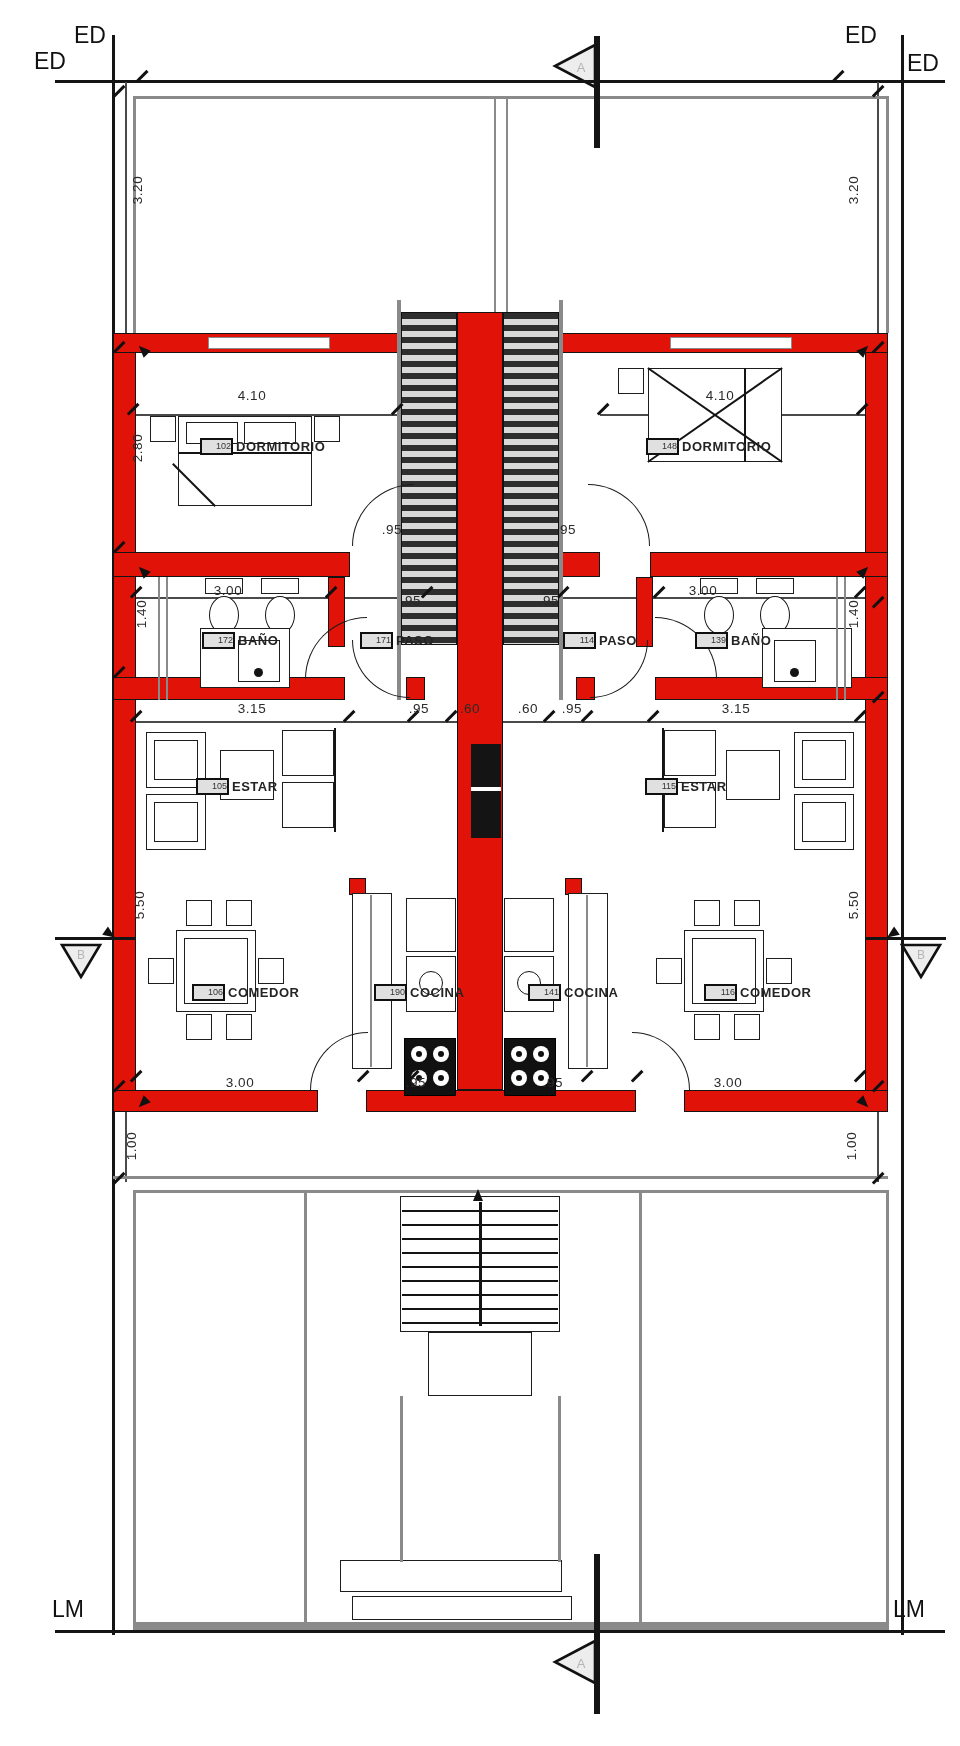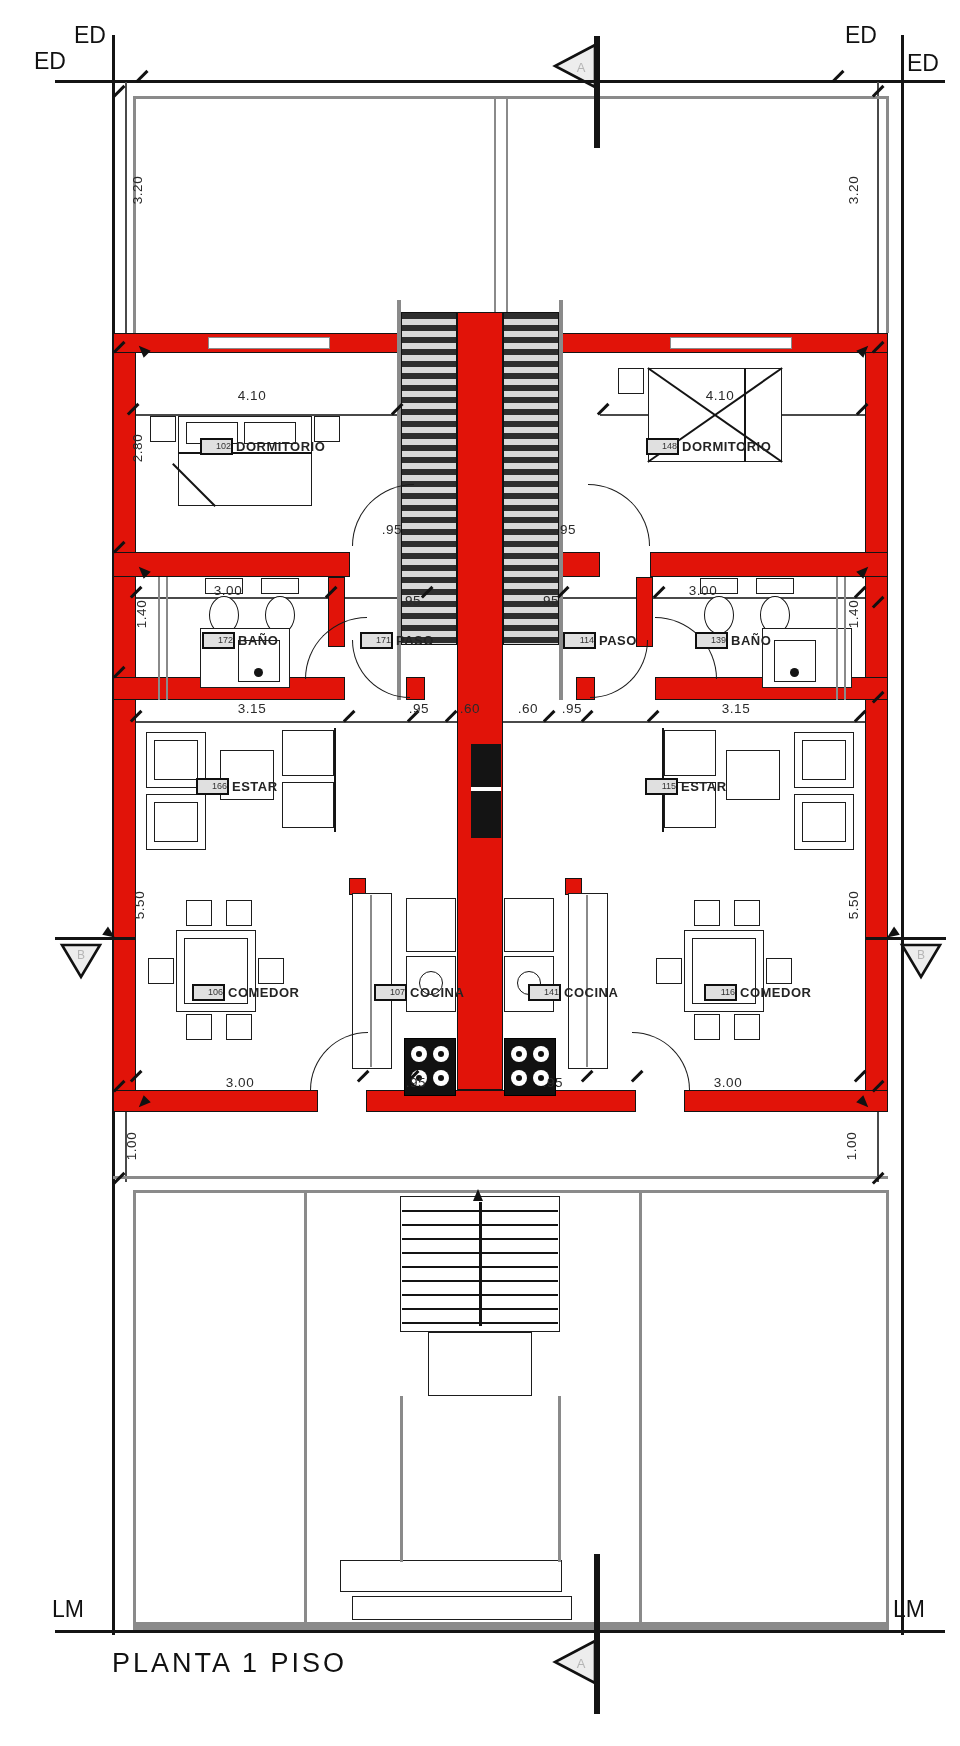--- a/index.html
+++ b/index.html
@@ -39,21 +39,20 @@
 <body>
 
 <div id="plan">
 
   <div class="edlm" style="left:74px;top:22px">ED</div>
   <div class="edlm" style="left:34px;top:48px">ED</div>
   <div class="edlm" style="left:845px;top:22px">ED</div>
   <div class="edlm" style="left:907px;top:50px">ED</div>
   <div class="edlm" style="left:52px;top:1596px">LM</div>
   <div class="edlm" style="left:893px;top:1596px">LM</div>
-  <div id="title" style="left:112px;top:1648px">PLANTA 1 PISO</div>
 
   <svg class="flag" style="left:550px;top:42px" width="48" height="48">
     <polygon points="45,3 45,45 5,24" fill="#ededed" stroke="#111" stroke-width="2.6"></polygon>
     <text x="31" y="30" font-size="13" fill="#b5b5b5" text-anchor="middle">A</text>
   </svg>
   <svg class="flag" style="left:550px;top:1638px" width="48" height="48">
     <polygon points="45,3 45,45 5,24" fill="#ededed" stroke="#111" stroke-width="2.6"></polygon>
     <text x="31" y="30" font-size="13" fill="#b5b5b5" text-anchor="middle">A</text>
   </svg>
   <svg class="flag" style="left:58px;top:942px" width="46" height="40">
@@ -296,25 +295,25 @@
     <div class="dim v" style="left: 139px; top: 905px;">5.50</div>
     <div class="dim v" style="left: 853px; top: 905px;">5.50</div>
     <div class="dim v" style="left: 131px; top: 1146px;">1.00</div>
     <div class="dim v" style="left: 851px; top: 1146px;">1.00</div>
     <div class="tag" style="left: 200px; top: 438px;">102</div>
     <div class="rlabel" style="left: 236px; top: 439px;">DORMITORIO</div>
     <div class="tag" style="left: 202px; top: 632px;">172</div>
     <div class="rlabel" style="left: 238px; top: 633px;">BAÑO</div>
     <div class="tag" style="left: 360px; top: 632px;">171</div>
     <div class="rlabel" style="left: 396px; top: 633px;">PASO</div>
-    <div class="tag" style="left: 196px; top: 778px;">166</div>
+    <div class="tag" style="left: 196px; top: 778px;">105</div>
     <div class="rlabel" style="left: 232px; top: 779px;">ESTAR</div>
     <div class="tag" style="left: 192px; top: 984px;">106</div>
     <div class="rlabel" style="left: 228px; top: 985px;">COMEDOR</div>
-    <div class="tag" style="left: 374px; top: 984px;">107</div>
+    <div class="tag" style="left: 374px; top: 984px;">190</div>
     <div class="rlabel" style="left: 410px; top: 985px;">COCINA</div>
     <div class="tag" style="left: 646px; top: 438px;">148</div>
     <div class="rlabel" style="left: 682px; top: 439px;">DORMITORIO</div>
     <div class="tag" style="left: 695px; top: 632px;">139</div>
     <div class="rlabel" style="left: 731px; top: 633px;">BAÑO</div>
     <div class="tag" style="left: 563px; top: 632px;">114</div>
     <div class="rlabel" style="left: 599px; top: 633px;">PASO</div>
     <div class="tag" style="left: 645px; top: 778px;">115</div>
     <div class="rlabel" style="left: 681px; top: 779px;">ESTAR</div>
     <div class="tag" style="left: 704px; top: 984px;">116</div>

